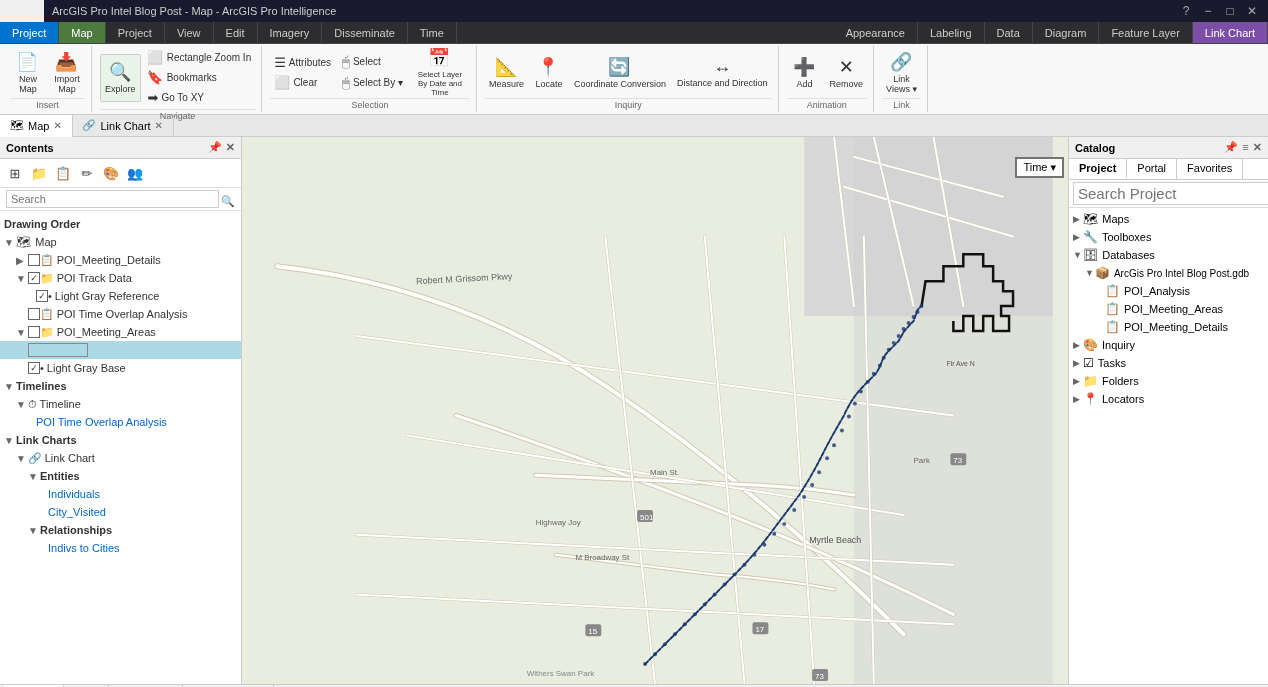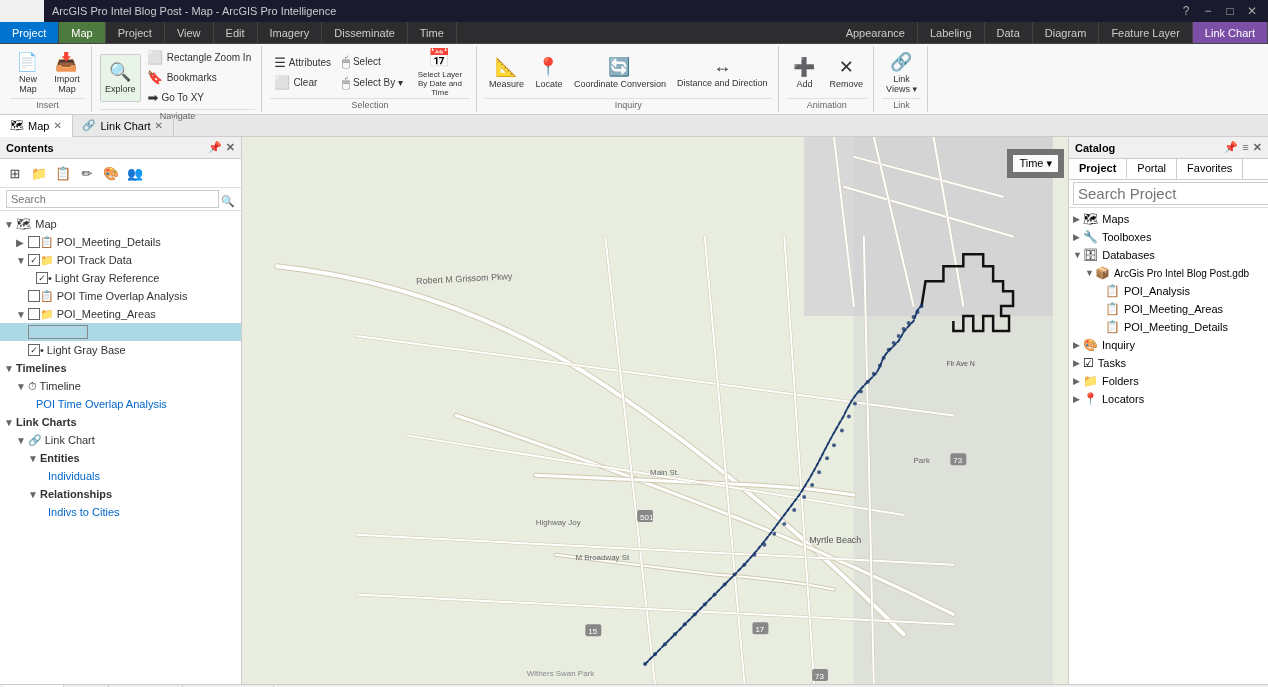--- a/index.html
+++ b/index.html
@@ -212,24 +212,24 @@
 
     
     #map-container {
       flex: 1;
       position: relative;
       overflow: hidden;
       background: #e8e8e8;
     }
     #time-indicator {
       position: absolute;
-      top: 12px;
+      top: 20px;
       right: 4px;
       background: rgba(255,255,255,0.9);
-      border: 6px solid #737373;
+      border: 2px solid #737373;
       padding: 2px 6px;
       font-size: 11px;
       cursor: pointer;
     }
 
     
     #catalog-panel {
       width: 200px;
       background: white;
       border-left: 1px solid #ccc;
@@ -539,20 +539,23 @@
       <div class="toolbar-icon-btn">🎨</div>
       <div class="toolbar-icon-btn">👥</div>
     </div>
 
     <div id="search-box">
       <input type="text" placeholder="Search" style="">
       <span class="search-btn">🔍</span>
     </div>
 
     <div id="contents-tree">
+      <div class="tree-item section-header">
+        <span>Drawing Order</span>
+      </div>
 
       <div class="tree-item">
         <span class="tree-expand">▼</span>
         <span class="tree-icon">🗺</span>
         <span class="tree-label">Map</span>
       </div>
 
       <div class="tree-item">
         <span class="tree-indent"></span>
         <span class="tree-expand">▶</span>
@@ -645,20 +648,26 @@
         <span class="tree-label" style="font-weight:bold;">Entities</span>
       </div>
 
       <div class="tree-item">
         <span class="tree-indent"></span>
           <span class="tree-indent"></span>
           <span class="tree-indent"></span>
         <span class="tree-label sub-item">Individuals</span>
       </div>
 
+      <div class="tree-item">
+        <span class="tree-indent"></span>
+          <span class="tree-indent"></span>
+          <span class="tree-indent"></span>
+        <span class="tree-label sub-item">City_Visited</span>
+      </div>
 
       <div class="tree-item">
         <span class="tree-indent"></span>
           <span class="tree-indent"></span>
         <span class="tree-expand">▼</span>
         <span class="tree-label" style="font-weight:bold;">Relationships</span>
       </div>
 
       <div class="tree-item">
         <span class="tree-indent"></span>

